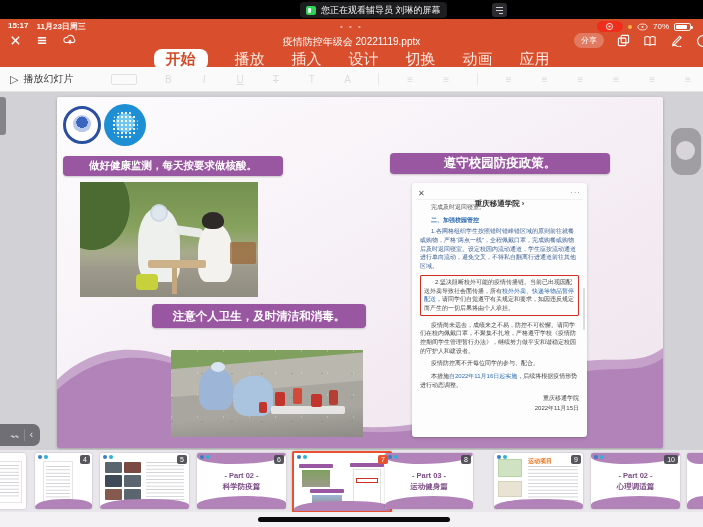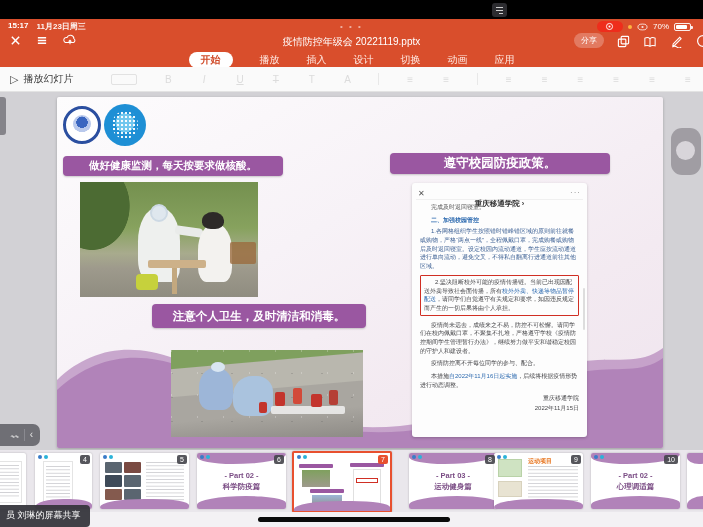--- a/index.html
+++ b/index.html
@@ -27,26 +27,26 @@
   .status-right { margin-left:auto; display:flex; align-items:center; gap:5px; }
   .rec-pill { width:26px; height:11px; border-radius:6px; background:#ee2d1c; display:flex; align-items:center; justify-content:center; }
   .orange-dot { width:4px; height:4px; border-radius:50%; background:#ffb340; }
   .battery { position:relative; width:17px; height:8px; border:1px solid rgba(255,255,255,.9); border-radius:2px; }
   .battery::before { content:""; position:absolute; left:1px; top:1px; bottom:1px; width:70%; background:#fff; border-radius:1px;}
   .battery::after { content:""; position:absolute; right:-3px; top:2px; width:2px; height:3px; background:rgba(255,255,255,.9); border-radius:0 1px 1px 0;}
 
   .titlerow { position:relative; height:20px; }
   .doc-title { position:absolute; left:0; right:0; top:3px; text-align:center; font-size:10px; color:#fff; }
   .tr-left { position:absolute; left:10px; top:2px; display:flex; gap:15px; align-items:center;}
-  .tr-right { position:absolute; right:0px; top:1px; display:flex; gap:13px; align-items:flex-end;}
+  .tr-right { position:absolute; right:0px; top:1px; display:flex; gap:13px; align-items:center;}
   .share-pill { background:rgba(255,255,255,.25); border-radius:8px; font-size:8px; padding:2px 7px; }
   .icon-btn { display:flex; align-items:center; justify-content:center; }
   .half-circle { margin-right:-7px; }
 
-  .tabrow { position:relative; height:15px; display:flex; justify-content:center; gap:27px; align-items:center; font-size:10px; }
+  .tabrow { position:relative; height:15px; display:flex; justify-content:center; gap:27px; align-items:center; font-size:15px; }
   .tab { color:#ffe9e2; }
   .tab.active { background:#fff; color:#d04a28; font-weight:bold; border-radius:8px; padding:1px 12px; }
 
   
   .toolbar { position:absolute; left:0; top:67px; width:703px; height:25px; background:#fafafa; border-bottom:1px solid #e3e3e3;
              display:flex; align-items:center; padding:0 10px; }
   .play-btn { display:flex; align-items:center; gap:5px; color:#3c3c3c; font-size:10px; }
   .play-glyph { font-size:11px; color:#3c3c3c; }
   .ghost-area { flex:1; display:flex; justify-content:space-between; align-items:center; margin-left:38px; color:#dcdcdc; font-size:10px; }
   .ghost-area .gi { min-width:10px; text-align:center; }
@@ -178,20 +178,24 @@
                padding:4px 9px 5px 6px; border-radius:0 4px 4px 0; white-space:nowrap; }
 
   svg.wicon { display:block; }
 </style>
 </head>
 <body>
 
 <div class="screen">
 
   <div class="sysstrip">
+    <div class="notif">
+      <span class="notif-green"></span>
+      <span class="notif-text">您正在观看辅导员 刘琳的屏幕</span>
+    </div>
     <div class="notif-chip">
         <i></i>
         <i></i>
         <i></i>
       </div>
   </div>
 
   <div class="appbar">
     <div class="statusrow">
       <div class="status-left">
@@ -437,21 +441,21 @@
       <div class="m-photo-g" style="left:8px;top:17px;width:28px;height:17px;"></div>
       <div class="m-banner" style="left:16px;top:36px;width:34px;height:4px;"></div>
       <div class="m-photo-b" style="left:18px;top:42px;width:30px;height:13px;"></div>
       <div class="m-banner" style="left:56px;top:10px;width:34px;height:4px;"></div>
       <div class="m-card" style="left:59px;top:16px;width:28px;height:40px;">
           <i></i>
         </div>
       <div class="mini-wave"></div>
     </div>
 
-    <div class="thumb part-slide" style="left:409px;width:88px;">
+    <div class="thumb part-slide" style="left:385px;width:88px;">
       <span class="badge">8</span>
       <div class="t-dots">
           <i></i>
           <i></i>
         </div>
       <div class="pwave-t"></div>
       <div class="part-text">
         <div>- Part 03 -</div>
         <div>运动健身篇</div>
       </div>
@@ -486,15 +490,14 @@
     </div>
 
     <div class="thumb part-slide" style="left:687px;width:30px;">
       <div class="pwave-t"></div>
       <div class="pwave-b"></div>
     </div>
   </div>
 
   <div class="bottombar"></div>
   <div class="home-indicator"></div>
-  <div class="share-tag">员 刘琳的屏幕共享</div>
 
 </div>
 
 </body></html>

